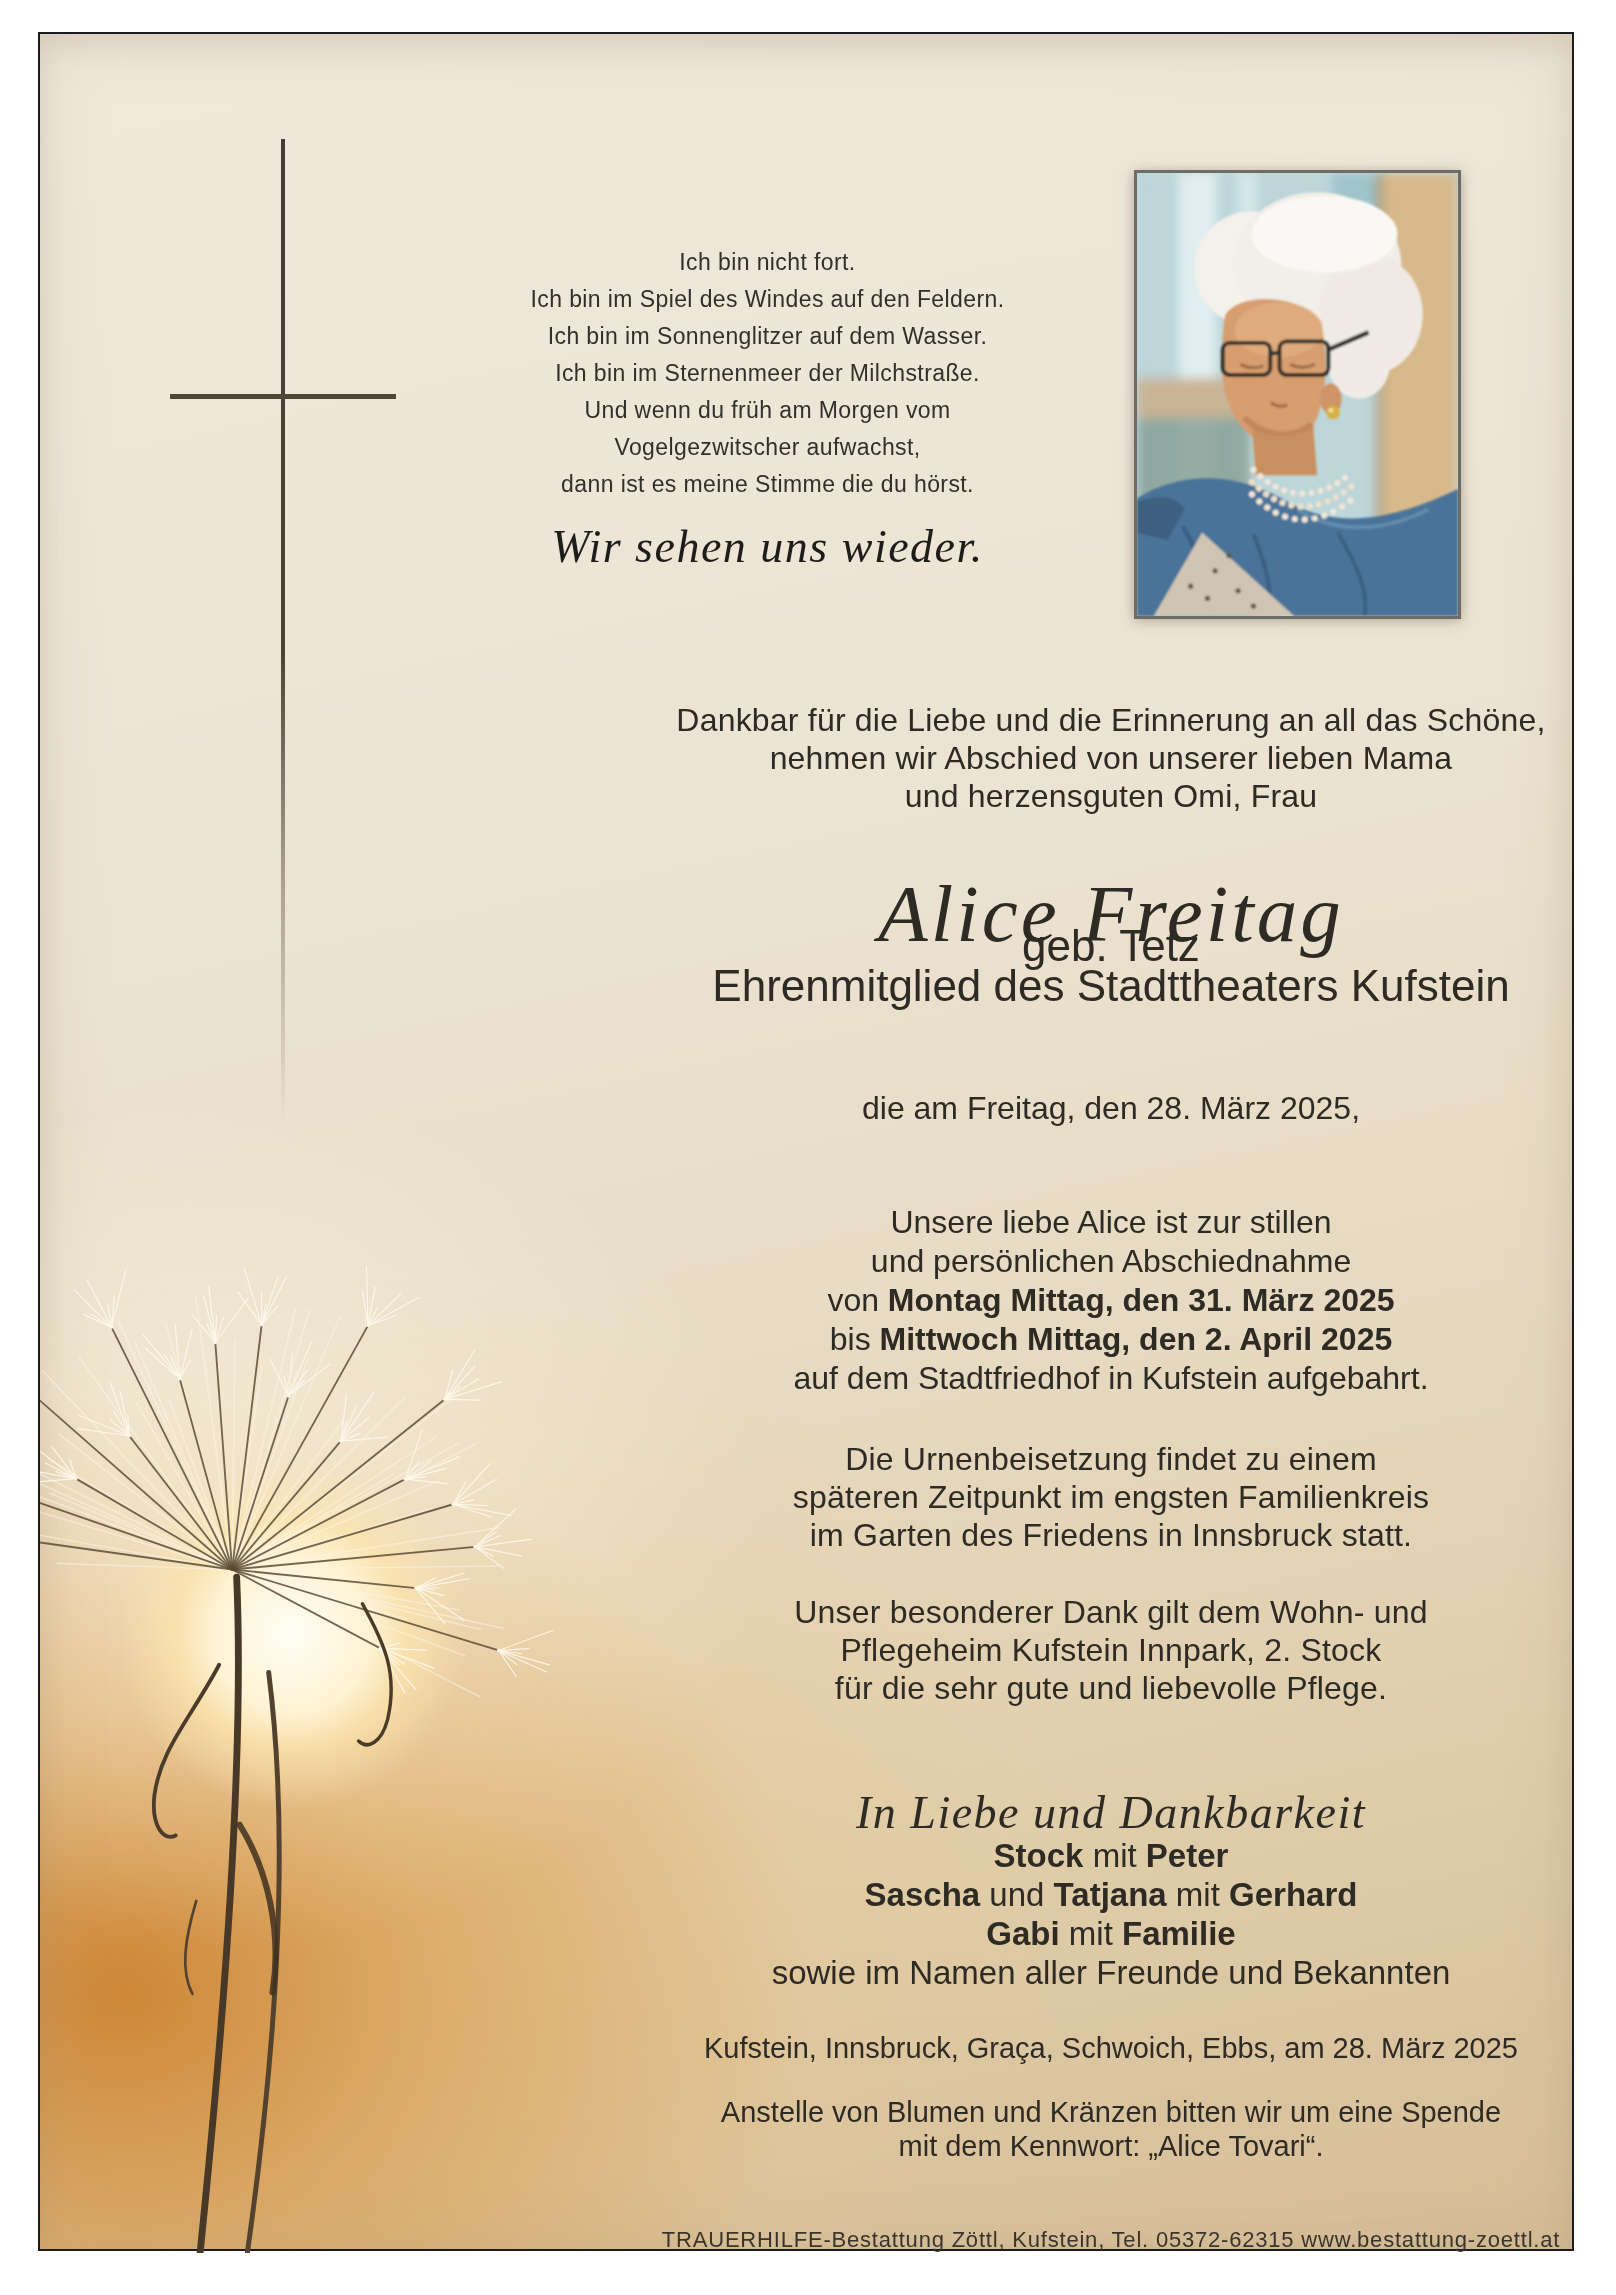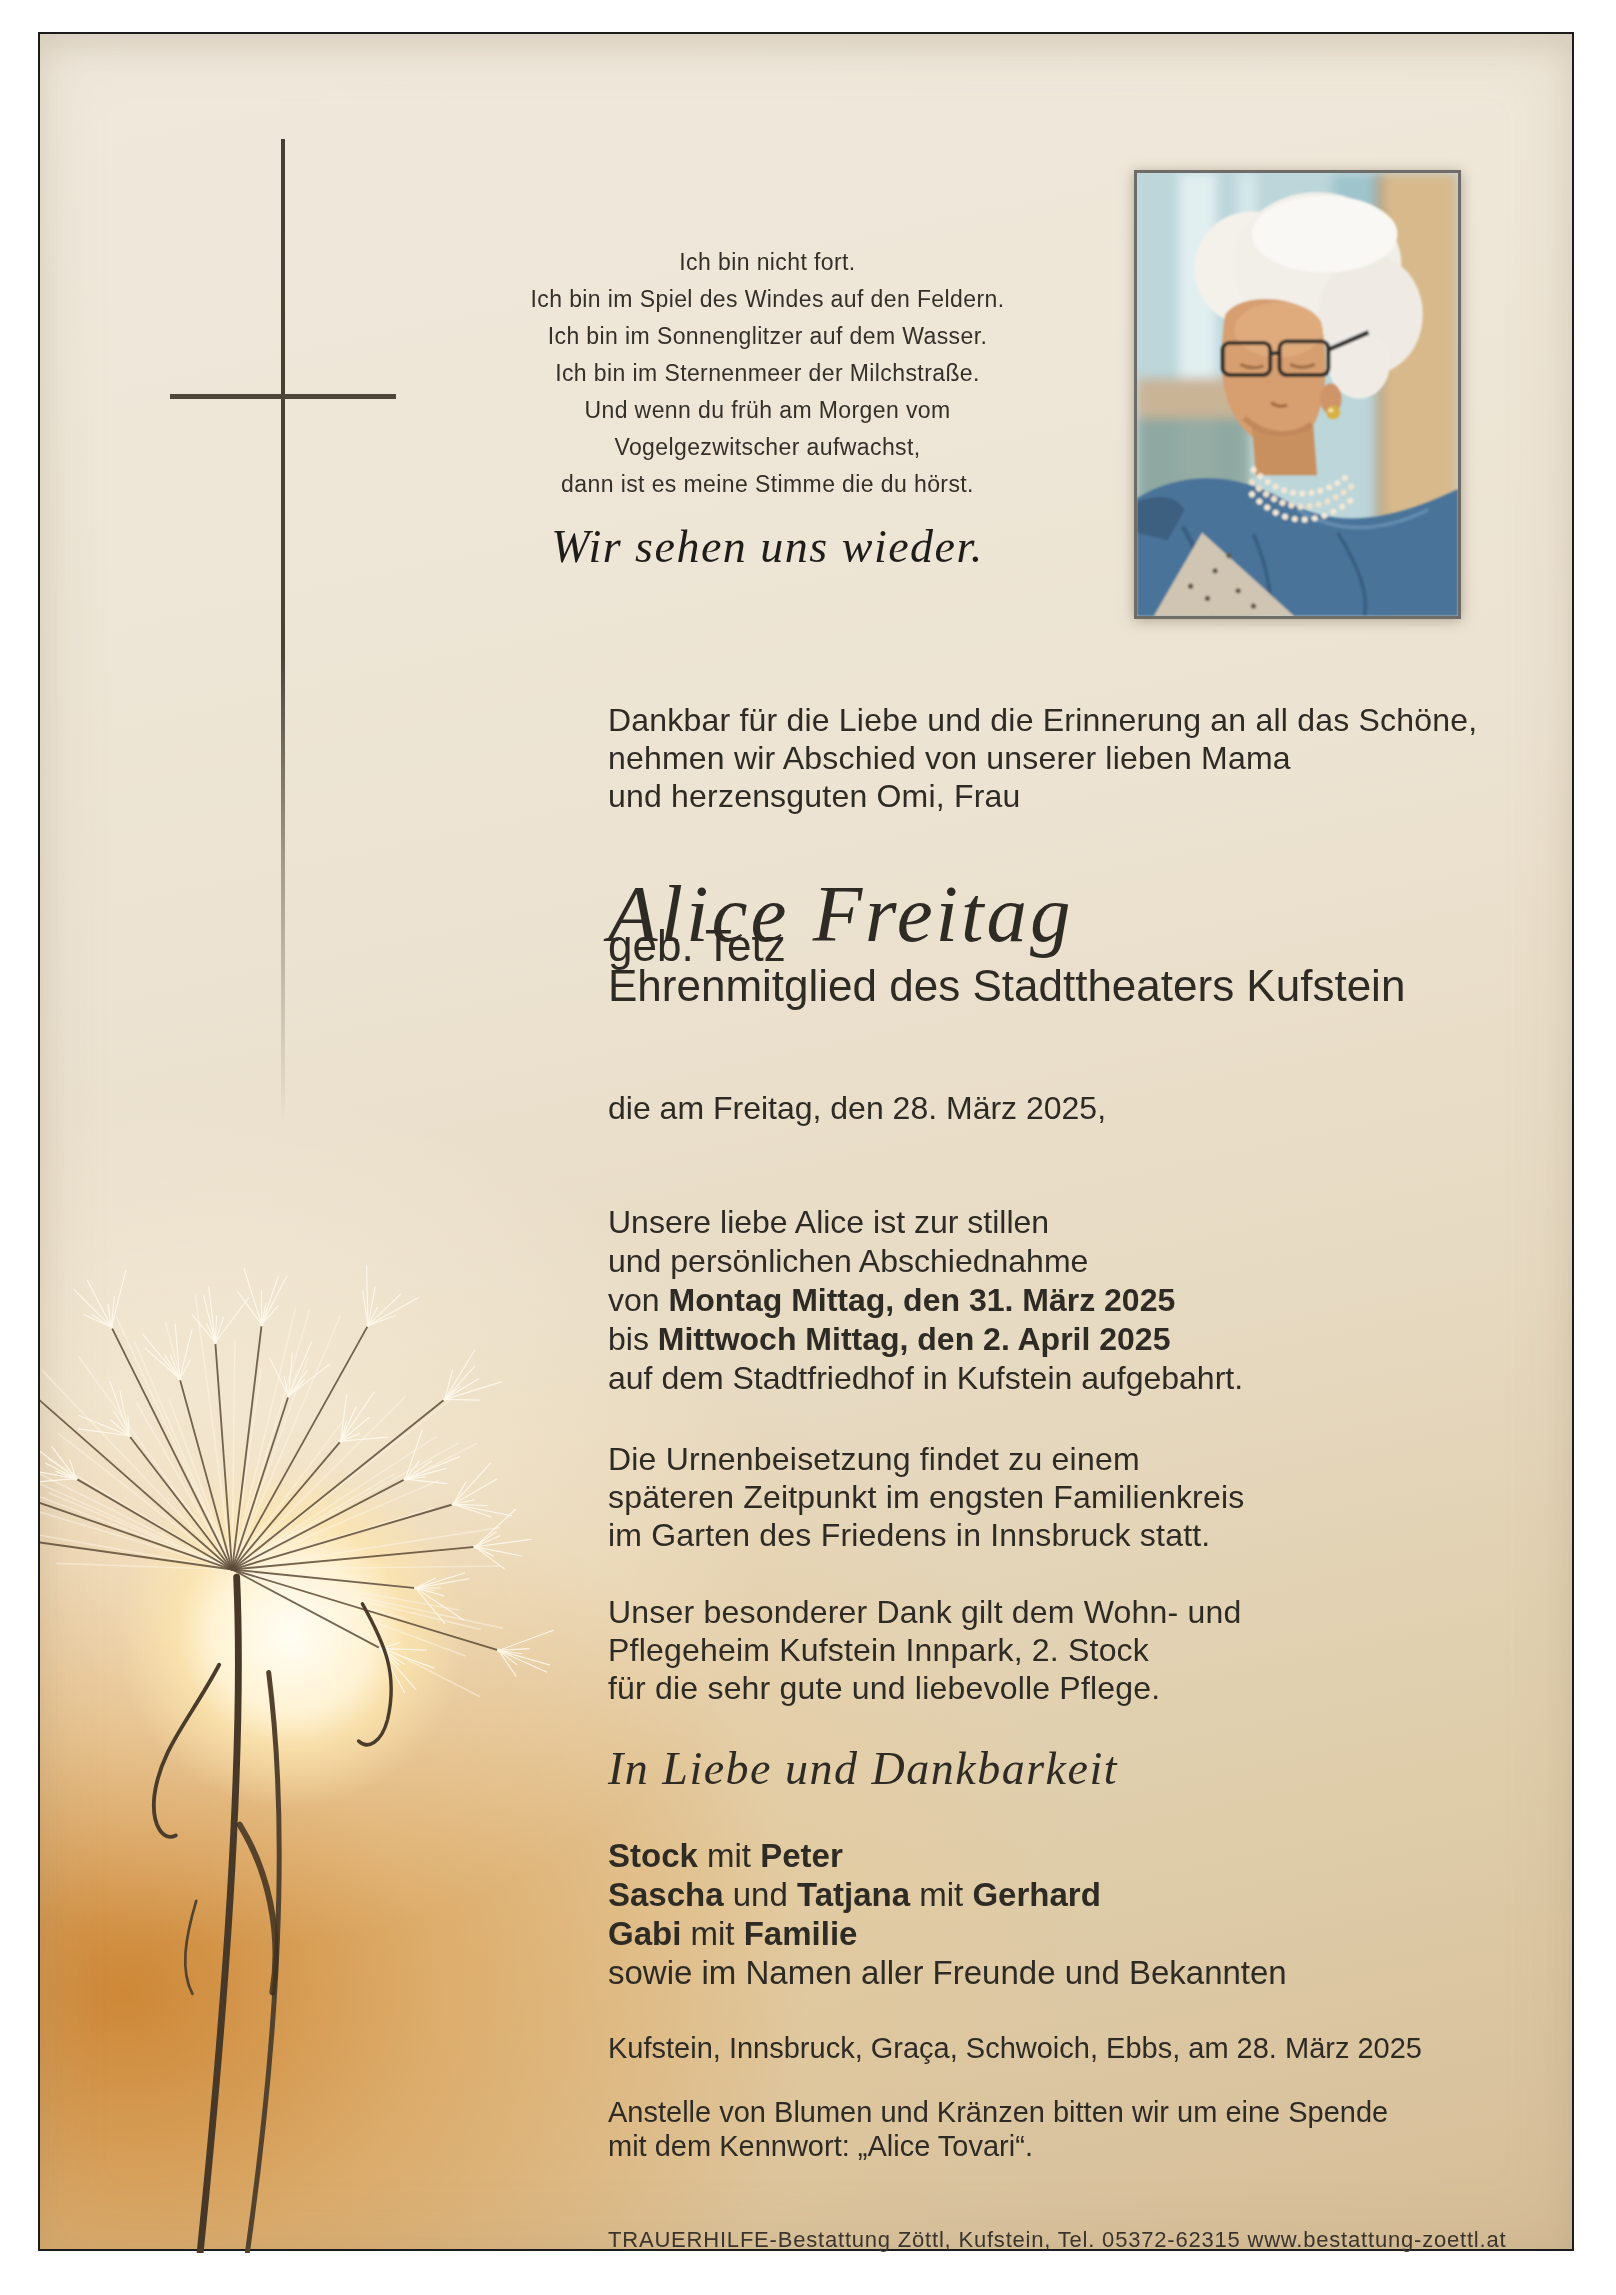--- a/index.html
+++ b/index.html
@@ -14,30 +14,30 @@
       radial-gradient(ellipse 1143px 876px at 244px 1844px, rgba(238,192,122,0.5) 0%, rgba(238,192,122,0) 70%),
       linear-gradient(168deg, #f0e9dc 0%, #ece3d2 38%, #e7dac2 60%, #dfcdaa 80%, #d6bd96 100%);
     box-shadow: inset 0 0 69px rgba(170,150,120,0.2), inset 0 12.2px 26px rgba(140,125,100,0.16);
     font-family:"Liberation Sans", sans-serif;
     color:#2e2a24;
   }
   .poem-block{position:absolute;left:213px;top:210px;width:1029px;text-align:center;
     font-size:23px;line-height:37px;color:#33302a;letter-spacing:0.4px;}
   .script{font-family:"Liberation Serif", serif;font-style:italic;color:#1f1d1a;}
   .poem-close{position:absolute;left:213px;top:486px;width:1029px;text-align:center;font-size:46px;letter-spacing:1.5px;}
-  .maincol{position:absolute;left:568px;width:1006px;color:#2e2a24;}
+  .maincol{position:absolute;left:568px;width:1006px;text-align:center;color:#2e2a24;}
   .t42{font-size:32px;line-height:38px;letter-spacing:0.2px;}
   .intro{top:667px;}
   .name{top:823px;font-size:81px;line-height:114px;letter-spacing:3px;}
   .subname{top:892px;font-size:44px;line-height:40px;}
   .passing{top:1054px;font-size:32px;line-height:40px;}
   .laying{top:1169px;font-size:32px;line-height:39px;}
   .urn{top:1406px;}
   .thanks{top:1559px;}
-  .script2{top:1706px;font-size:46px;line-height:58px;letter-spacing:1.5px;}
+  .script2{top:1750px;font-size:46px;line-height:58px;letter-spacing:1.5px;}
   .family{top:1802px;font-size:33px;line-height:39px;}
   .places{top:1997px;font-size:29px;line-height:35px;}
   .donation{top:2061px;font-size:29px;line-height:34px;}
   .footer{top:2192px;font-size:22px;line-height:27.4px;letter-spacing:0.8px;color:#3a342c;}
   .b{font-weight:700;}
   
   .cross-v{position:absolute;left:241px;top:105px;width:3.8px;height:987px;
     background:linear-gradient(180deg,#453e33 0%,#4a4337 52%,rgba(122,110,93,0.6) 74%,rgba(150,140,120,0.18) 94%,rgba(150,140,120,0) 100%);}
   .cross-h{position:absolute;left:130px;top:360px;width:226px;height:4.6px;background:#4e4639;}
   

